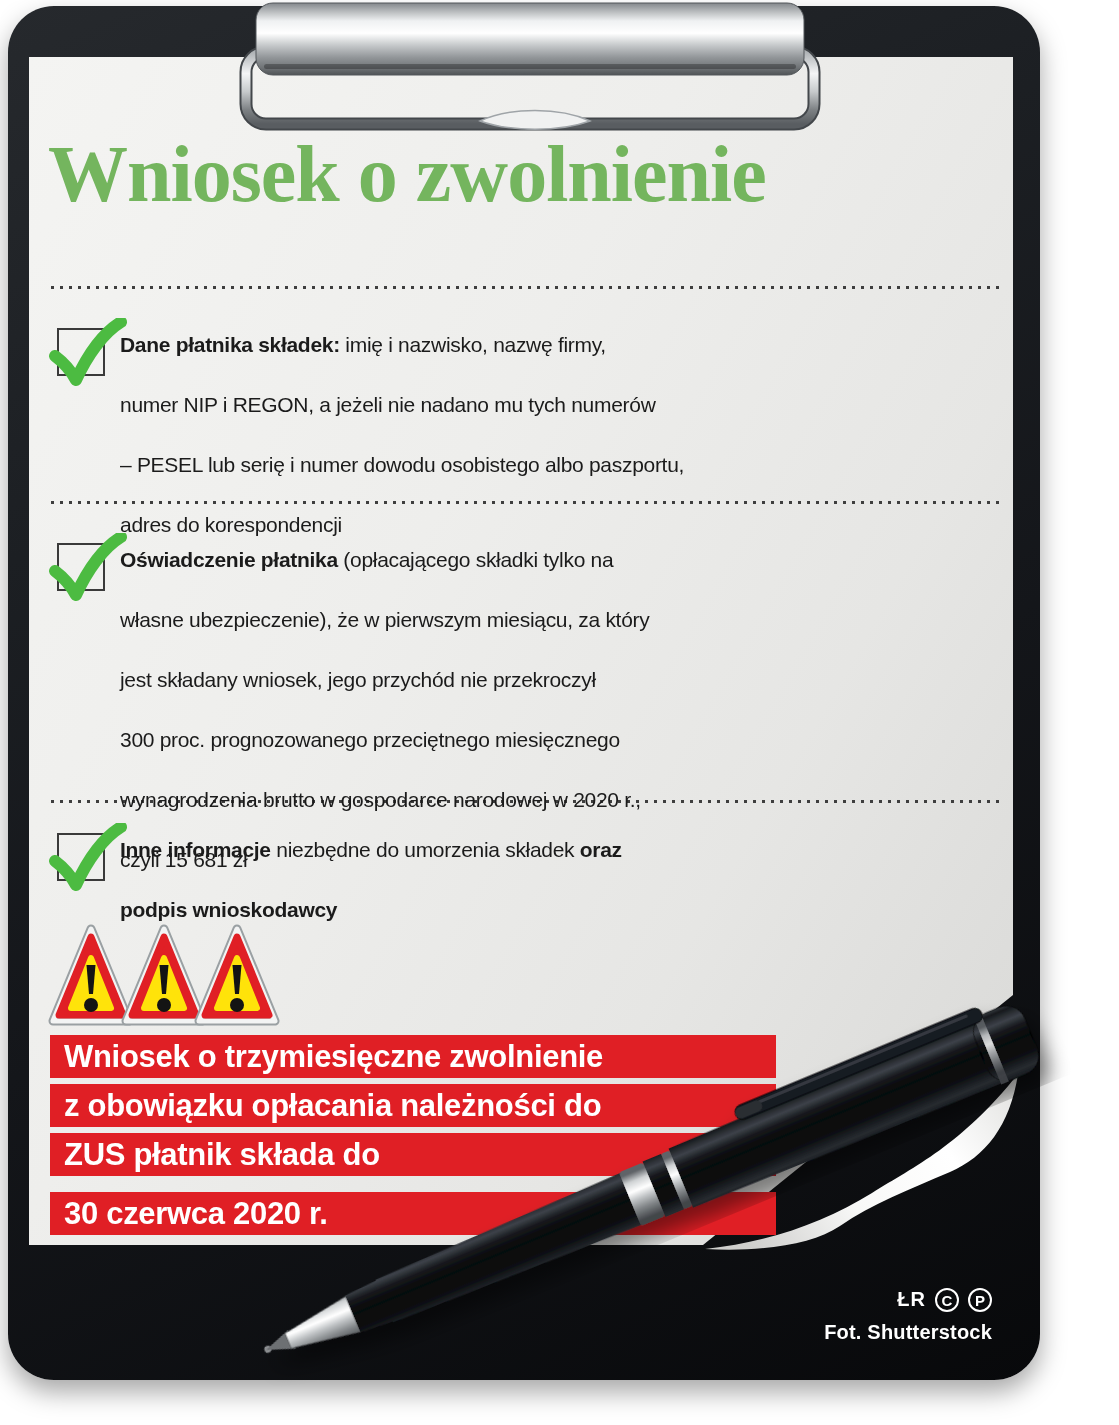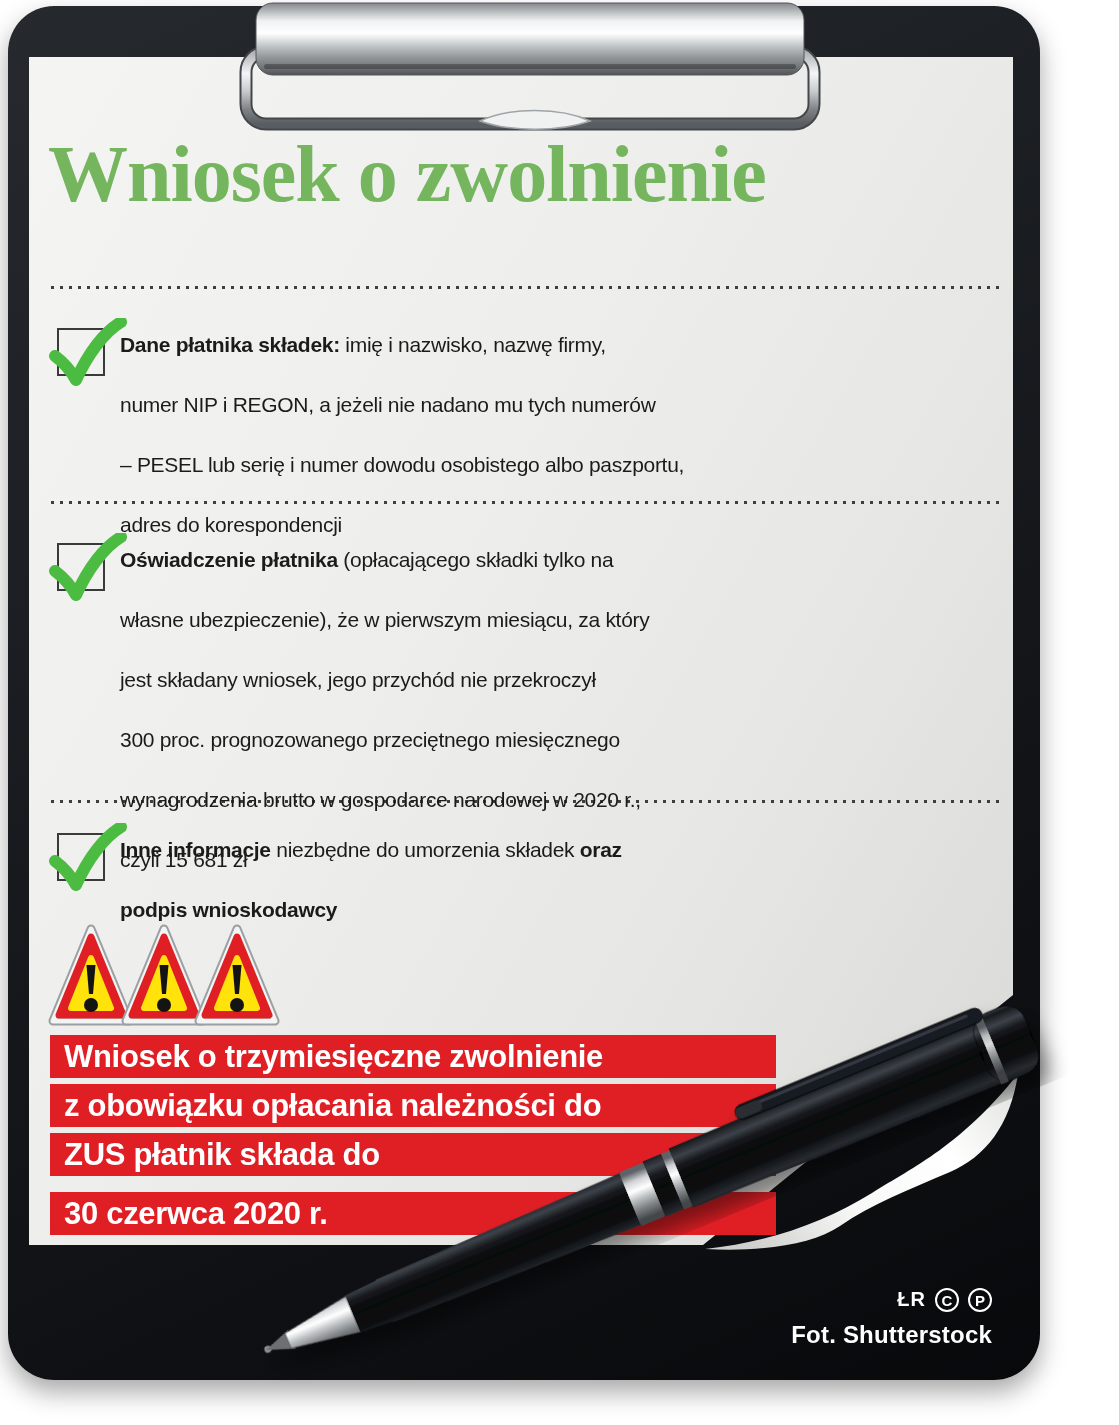--- a/index.html
+++ b/index.html
@@ -41,21 +41,21 @@
   
   .red-bar{position:absolute;left:50px;width:726px;height:43px;background:var(--red);
            color:#ffffff;font-weight:700;font-size:31px;display:flex;align-items:center;
            padding-left:14px;box-sizing:border-box;letter-spacing:-0.3px;}
   
   .credits{position:absolute;right:127px;top:1288px;text-align:right;color:#ffffff;}
   .credits-line1{display:flex;align-items:flex-start;justify-content:flex-end;gap:9px;height:28px;}
   .initials{font-size:20px;font-weight:700;letter-spacing:1px;}
   .circ{display:inline-flex;align-items:center;justify-content:center;width:24px;height:24px;
         border:2.5px solid #fff;border-radius:50%;font-size:15px;font-weight:700;box-sizing:border-box;}
-  .photo-credit{margin-top:5px;font-size:24px;font-weight:700;letter-spacing:0.2px;}
+  .photo-credit{margin-top:5px;font-size:20px;font-weight:700;letter-spacing:0.2px;}
   .overlay{position:absolute;left:0;top:0;width:1119px;height:1425px;pointer-events:none;}
 </style>
 </head>
 <body>
 
 <div class="scene">
 
   <div class="board"></div>
   <div class="paper"></div>
 

